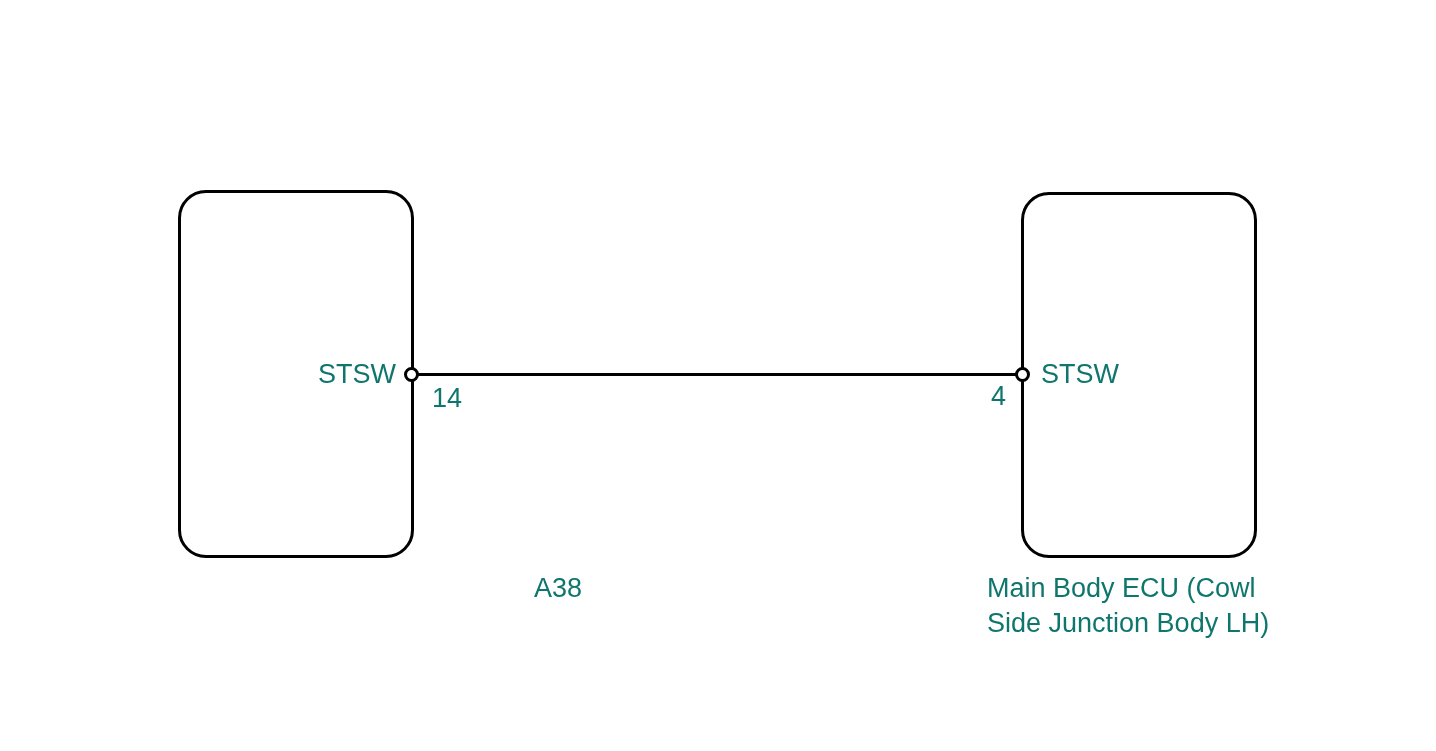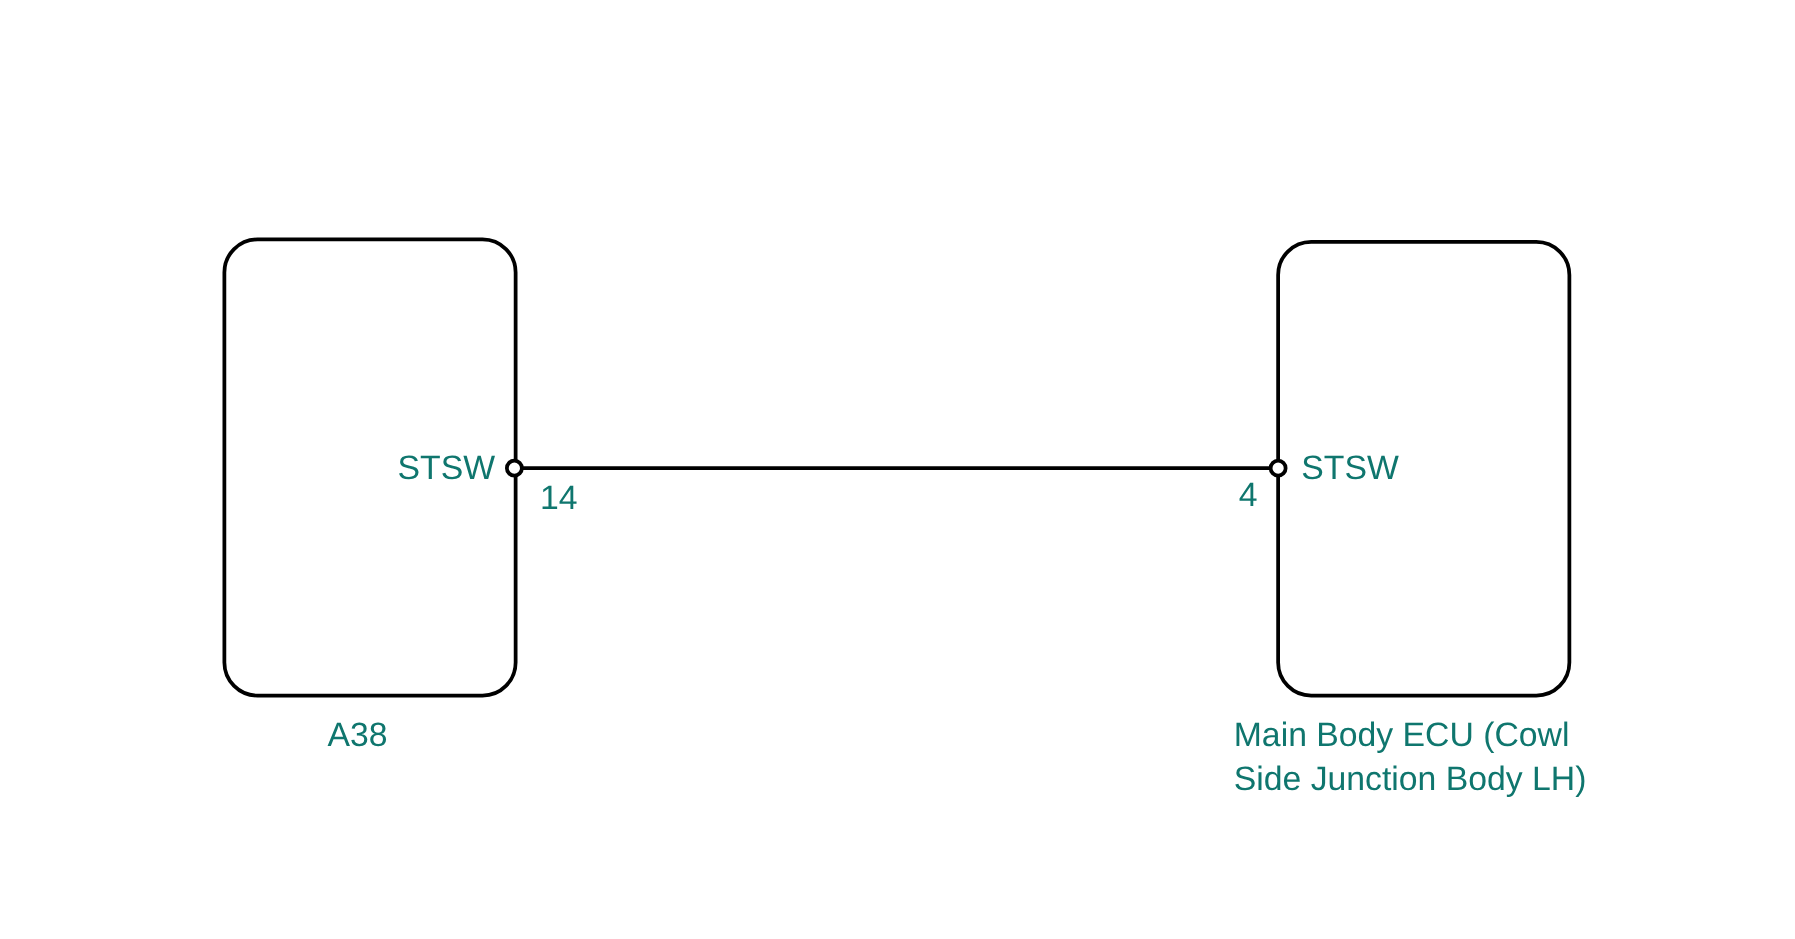--- a/index.html
+++ b/index.html
@@ -74,20 +74,21 @@
   .caption {
     position: absolute;
     font-size: 27px;
     line-height: 35px;
     white-space: normal;
   }
   .caption-left {
     left: 262px;
     top: 571px;
     width: 320px;
+    text-align: right;
   }
   .caption-right {
     left: 987px;
     top: 571px;
     width: 305px;
   }
 </style>
 </head>
 <body>
 

